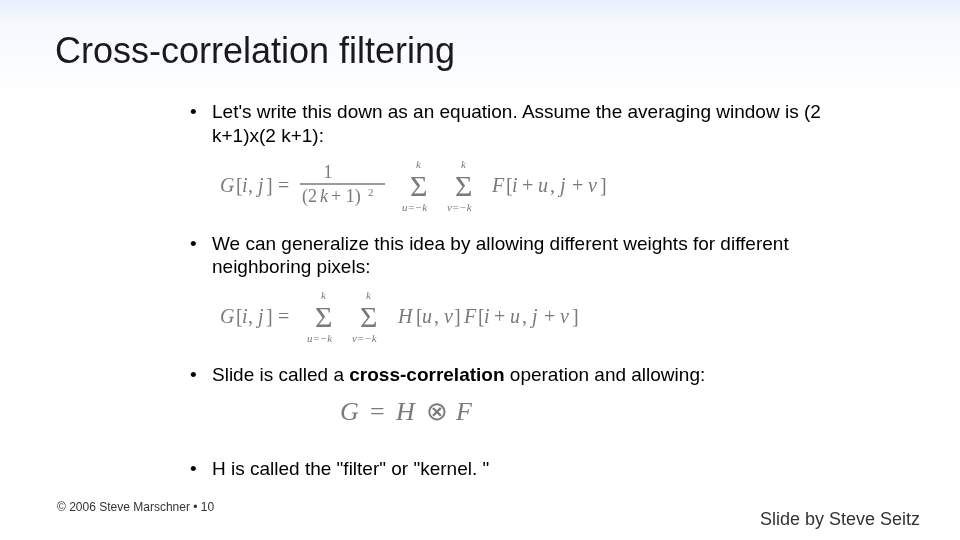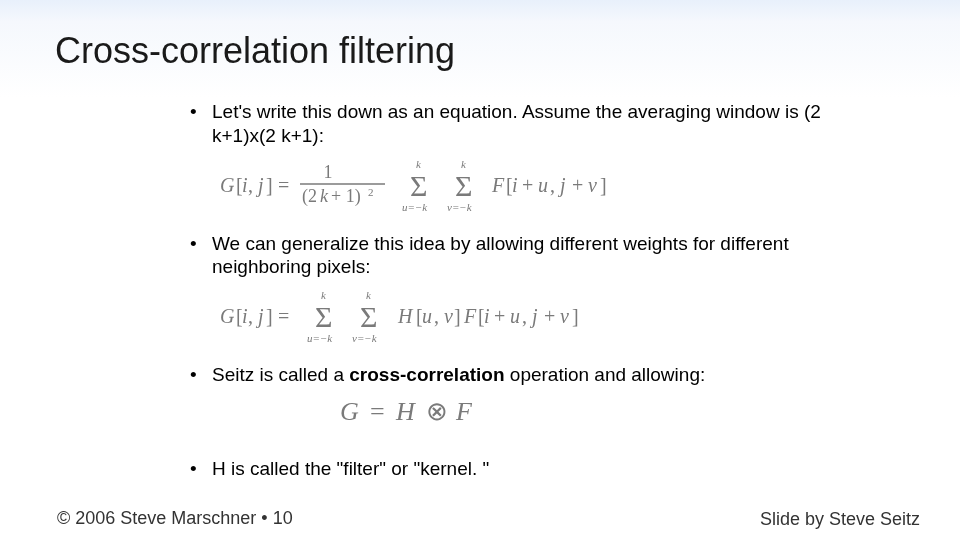--- a/index.html
+++ b/index.html
@@ -17,22 +17,22 @@
     position: absolute; left: 190px; top: 100px; width: 680px;
     color: #000; font-size: 19px; line-height: 1.25;
   }
   .bullet { display: flex; margin-bottom: 6px; }
   .bullet .dot { width: 22px; flex: 0 0 22px; }
   .bullet .txt { flex: 1; }
   .formula-row { margin: 8px 0 18px 30px; color:#666; }
   .formula-row svg { display:block; }
   .bold { font-weight: 700; }
   .footer-left {
-    position: absolute; left: 57px; bottom: 11px;
-    font-size: 18px; color: #333;
+    position: absolute; left: 57px; bottom: 26px;
+    font-size: 12px; color: #333;
   }
   .footer-right {
     position: absolute; right: 40px; bottom: 10px;
     font-size: 18px; color: #333;
   }
   .b4 { margin-top: 28px; }
 </style>
 </head>
 <body>
 
@@ -119,21 +119,21 @@
           <text x="324" y="36" font-size="20">+</text>
           <text x="340" y="36" font-style="italic" font-size="20">v</text>
           <text x="352" y="36" font-size="20">]</text>
         </g>
       </svg>
     </div>
 
     <div class="bullet">
       <div class="dot">•</div>
       <div class="txt">
-        <span>Seitz is called a </span><span class="bold">cross-correlation</span><span> operation and allowing:</span>
+        <span>Slide is called a </span><span class="bold">cross-correlation</span><span> operation and allowing:</span>
       </div>
     </div>
 
     <div class="formula-row" style="margin-left:150px;" aria-label="G = H ⊗ F">
       <svg width="200" height="34" viewBox="0 0 200 34">
         <g font-family="Georgia, 'Times New Roman', serif" fill="#7a7a7a" font-size="26">
           <text x="0" y="25" font-style="italic">G</text>
           <text x="30" y="25">=</text>
           <text x="56" y="25" font-style="italic">H</text>
           <text x="86" y="25">⊗</text>

